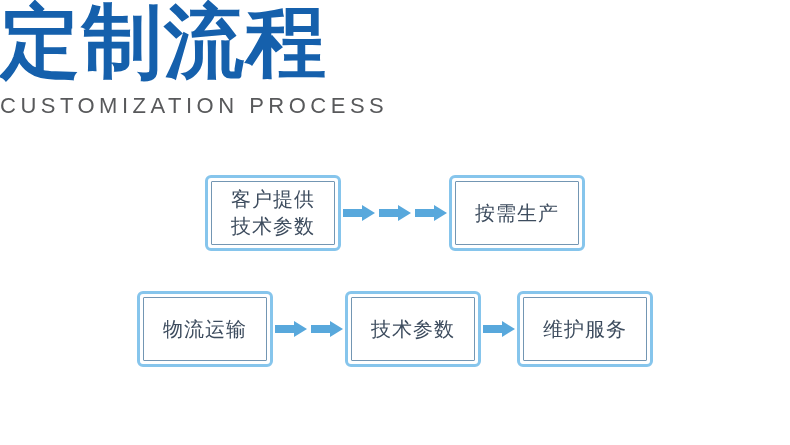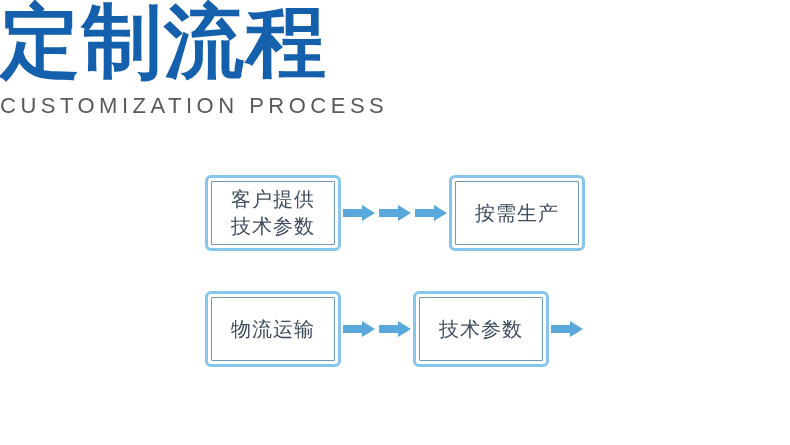--- a/index.html
+++ b/index.html
@@ -133,15 +133,18 @@
     <div class="flow-row">
       <div class="step-box">
         <span class="step-label">物流运输</span>
       </div>
       <div class="arrow"></div>
       <div class="arrow"></div>
       <div class="step-box">
         <span class="step-label">技术参数</span>
       </div>
       <div class="arrow"></div>
+      <div class="step-box">
+        <span class="step-label">维护服务</span>
+      </div>
     </div>
   </div>
 </div>
 
 </body></html>

